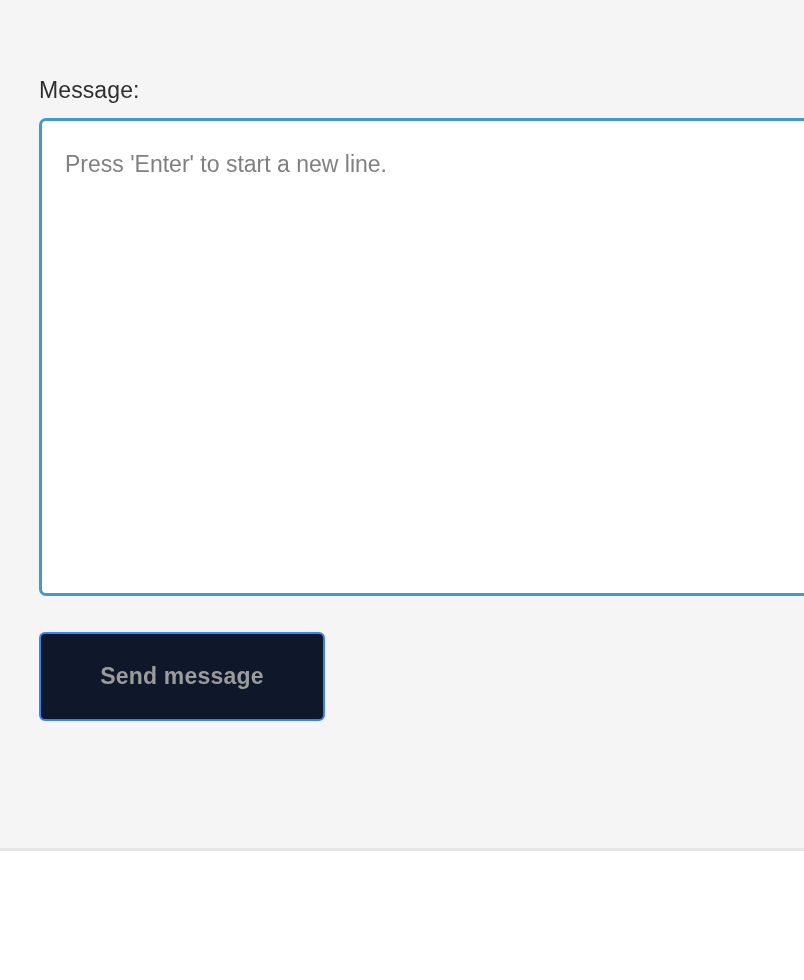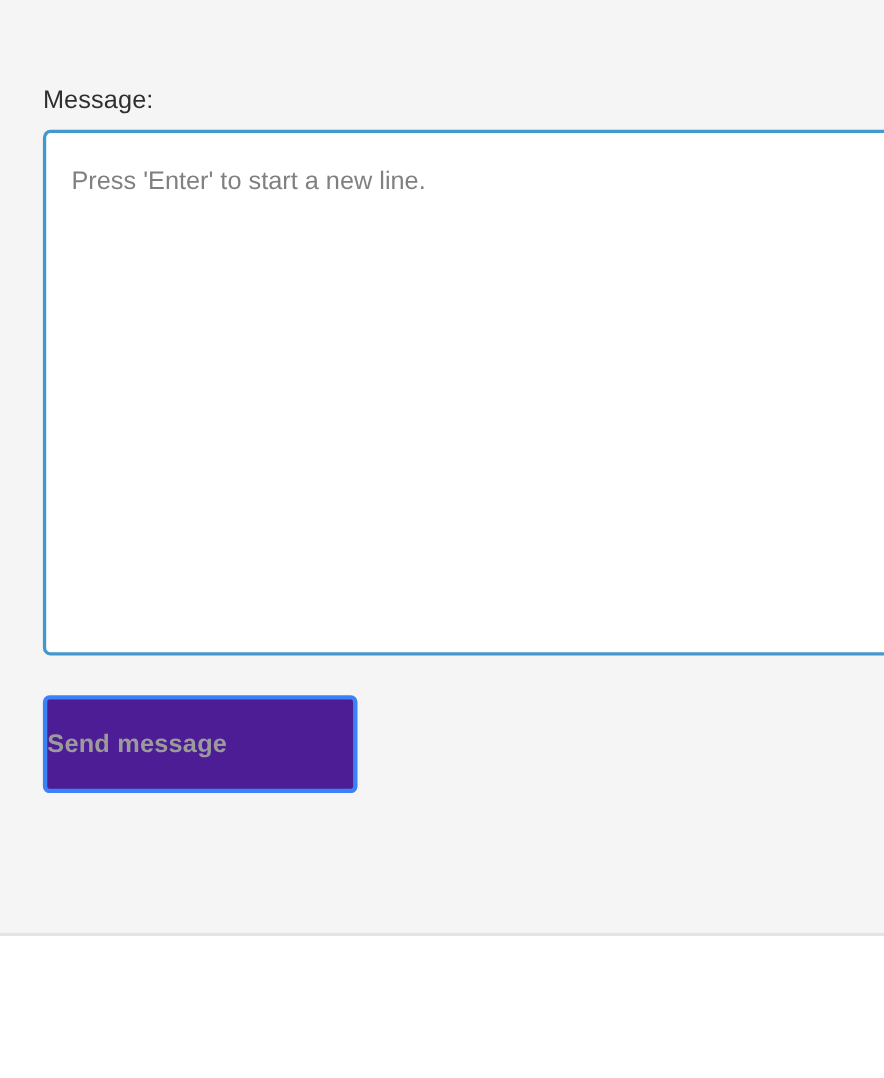--- a/index.html
+++ b/index.html
@@ -103,33 +103,33 @@
   }
 
   
   .send-button {
     position: absolute;
     left: 39px;
     top: 632px;
     width: 286px;
     height: 89px;
     box-sizing: border-box;
-    background: #4c1d95;
-    border: 4px solid #3b82f6;
+    background: #0f172a;
+    border: 2px solid #3b82f6;
     border-radius: 6px;
     padding: 0;
     cursor: pointer;
     font-family: "Liberation Sans", sans-serif;
     font-size: 23px;
     font-weight: 700;
     color: #9b9b9b;
     letter-spacing: 0.2px;
     display: flex;
     align-items: center;
-    justify-content: flex-start;
+    justify-content: center;
     line-height: 1;
   }
   .send-button-label {
     display: block;
     pointer-events: none;
   }
 </style>
 </head>
 <body>
 

